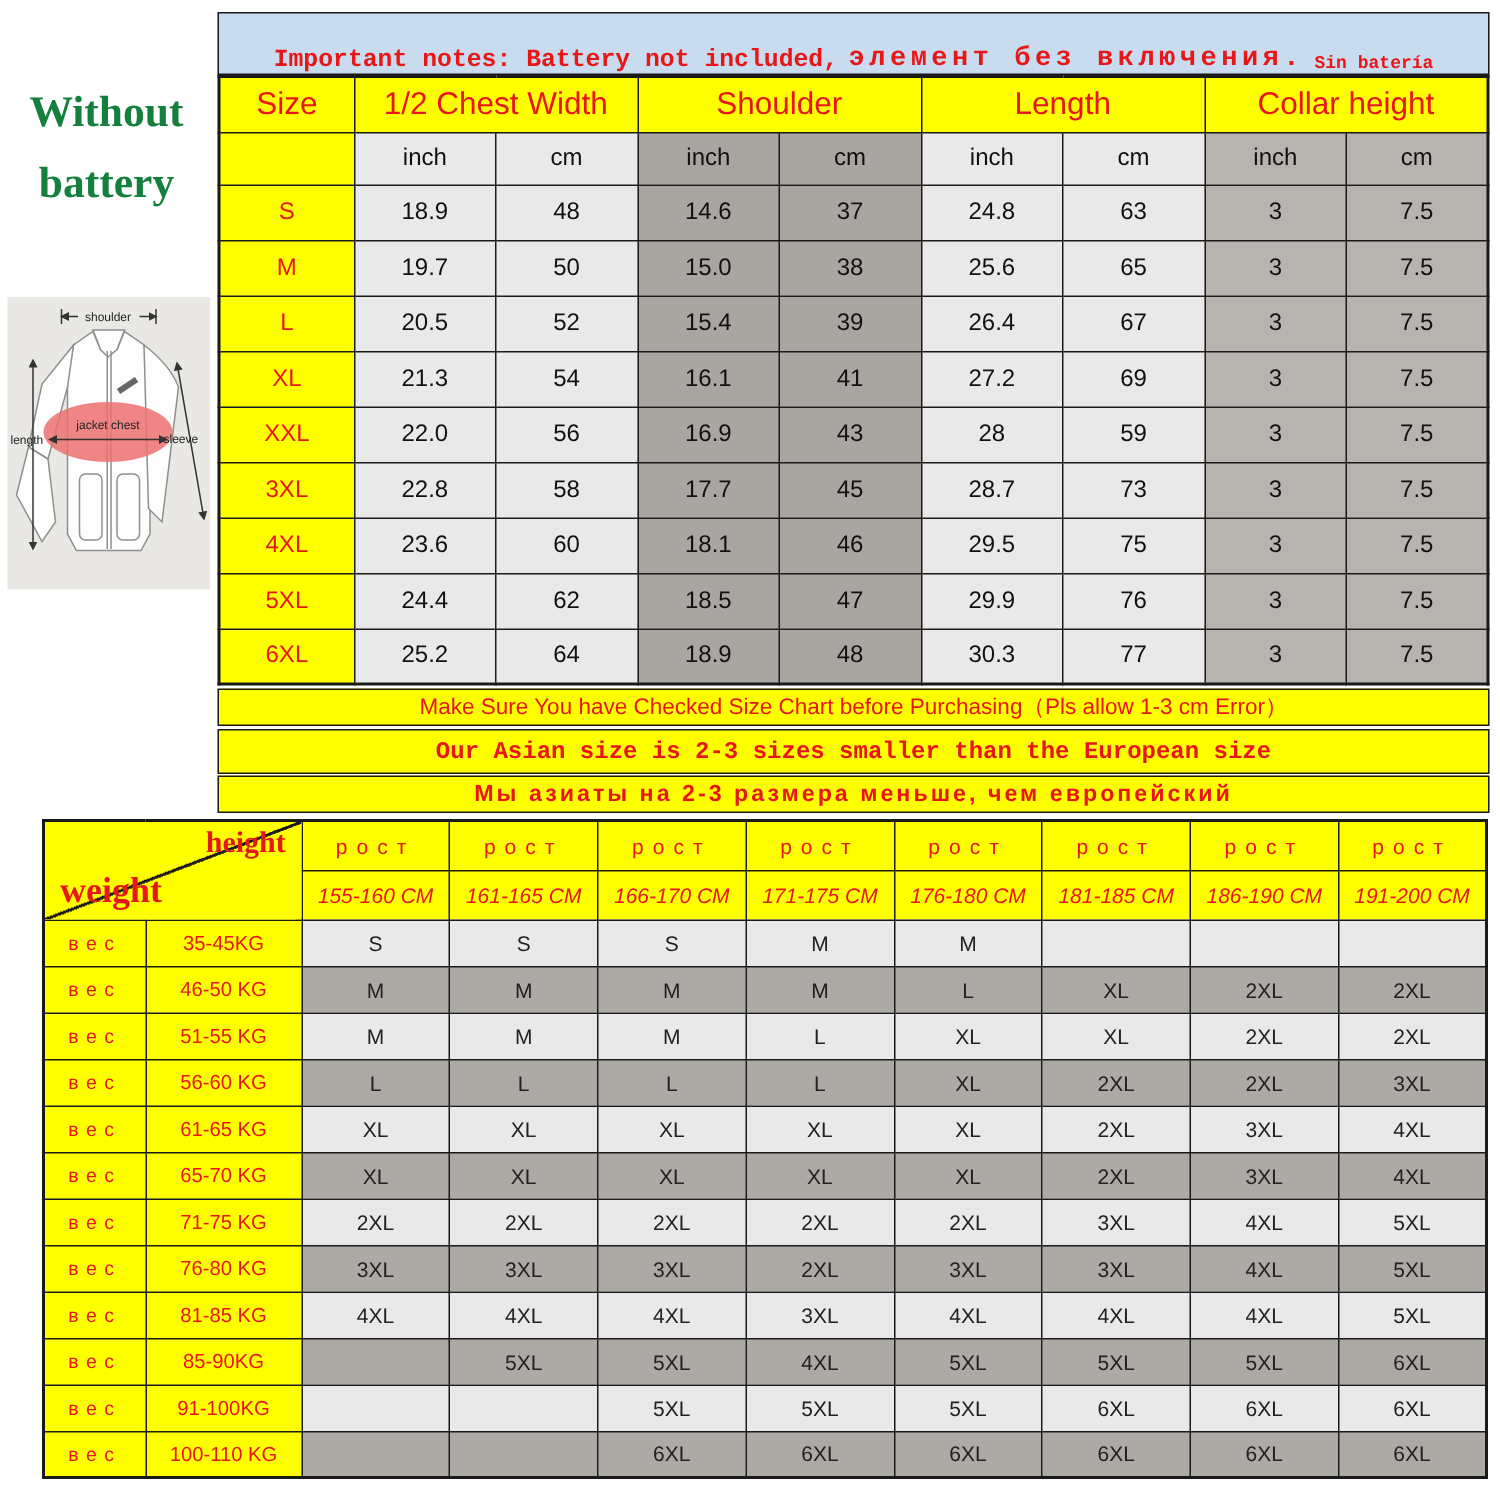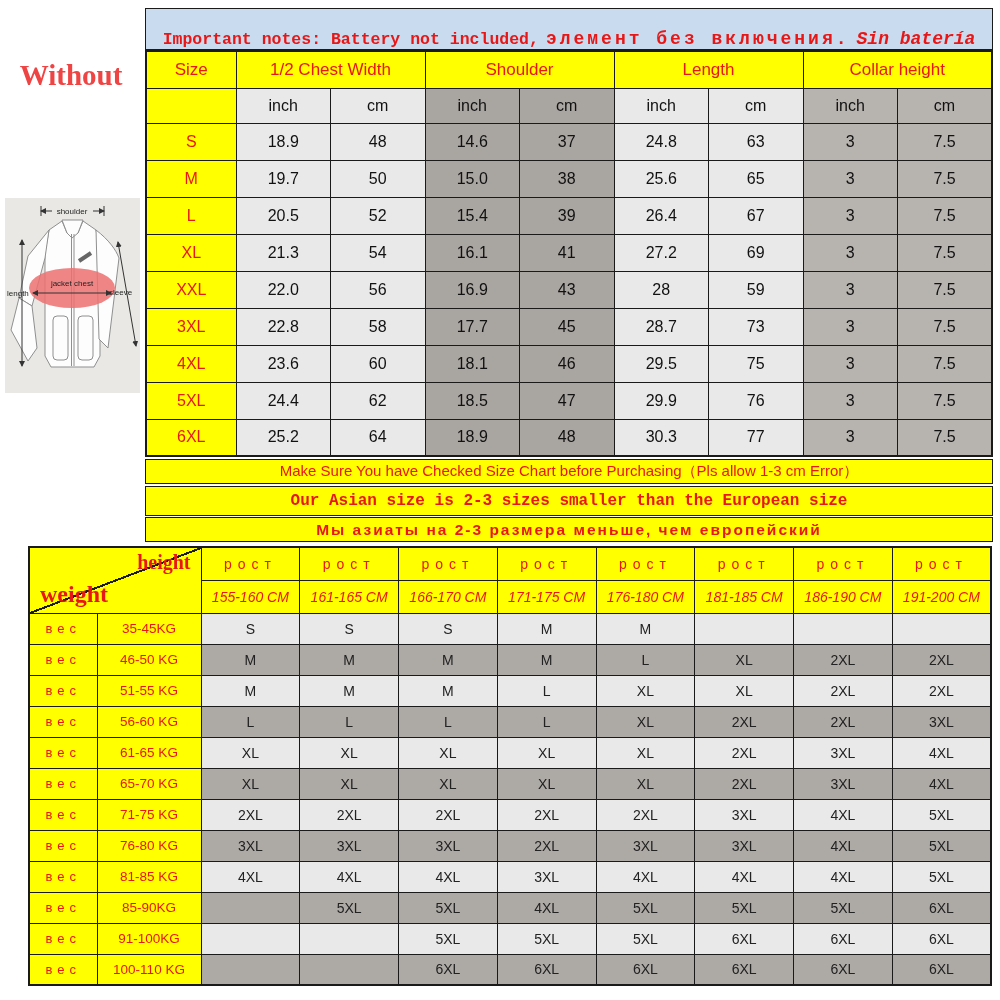--- a/index.html
+++ b/index.html
@@ -7,40 +7,40 @@
     --light_cell:#e9e9e9; --mid_cell:#a9a5a1; --collar_cell:#b7b3af;
     --dark_row_cell:#ada9a5; --border_black:#1a1a1a; --jacket_bg:#e9e8e4;
     --chest_ellipse:#ec7070;
   }
   html,body{margin:0;padding:0;}
   body{width:1000px;height:1000px;background:#ffffff;position:relative;overflow:hidden;
        font-family:"Liberation Sans",sans-serif;}
 
   
   .wb-title{position:absolute;left:0;top:52px;width:142px;text-align:center;
-    font-family:"Liberation Serif",serif;font-weight:bold;font-size:29px;color:#ef4444;line-height:47px;}
+    font-family:"Liberation Serif",serif;font-weight:bold;font-size:29px;color:#15803d;line-height:47px;}
   .jacket-box{position:absolute;left:5px;top:198px;width:135px;height:195px;background:var(--jacket_bg);}
 
   
   .banner{position:absolute;left:145px;top:8px;width:846px;height:40px;background:var(--banner_bg);
     border:1px solid var(--border_black);display:flex;align-items:flex-end;justify-content:center;gap:7px;
     color:var(--red_text);font-family:"Liberation Mono",monospace;font-weight:bold;white-space:nowrap;}
   .banner .en{font-size:16.5px;}
   .banner .ru{font-size:18px;letter-spacing:3px;}
-  .banner .es{font-size:18px;font-style:italic;}
+  .banner .es{font-size:12px;}
 
   
   #size-table{position:absolute;left:145px;top:50px;width:848px;border-collapse:collapse;
     table-layout:fixed;text-align:center;border:2px solid var(--border_black);}
   #size-table th,#size-table td{border:1px solid var(--border_black);padding:0;font-weight:normal;}
   #size-table thead tr.gh{height:37px;}
   #size-table thead tr.uh{height:35px;}
   #size-table tbody tr{height:37px;}
   .yellow{background:var(--yellow);}
-  .group-head{background:var(--yellow);color:var(--red_text);font-size:17px;margin-left:40px;}
+  .group-head{background:var(--yellow);color:var(--red_text);font-size:21px;margin-left:40px;}
   .unit-head{color:#111;font-size:16px;}
   .c-light{background:var(--light_cell);}
   .c-dark{background:var(--mid_cell);}
   .c-collar{background:var(--collar_cell);}
   .size-cell{background:var(--yellow);color:var(--red_text);font-size:16px;}
   #size-table td{color:#111;font-size:16px;}
 
   
   .note{position:absolute;left:145px;width:846px;background:var(--yellow);
     border:1px solid var(--border_black);color:var(--red_text);
@@ -77,20 +77,21 @@
   .jk-measure{stroke:#333;stroke-width:1;fill:none;}
   .jk-text{font-family:"Liberation Sans",sans-serif;font-size:8px;fill:#222;}
 </style>
 </head>
 <body>
 
 <div>
 
   <div class="wb-title">
     <div>Without</div>
+    <div>battery</div>
   </div>
 
   <div class="jacket-box">
     <svg width="135" height="195" viewBox="0 0 135 195">
       <defs>
         <marker id="arr" viewBox="0 0 6 6" refX="5" refY="3" markerWidth="6" markerHeight="6" orient="auto-start-reverse">
           <path d="M0,0 L6,3 L0,6 Z" fill="#333"></path>
         </marker>
       </defs>
 

